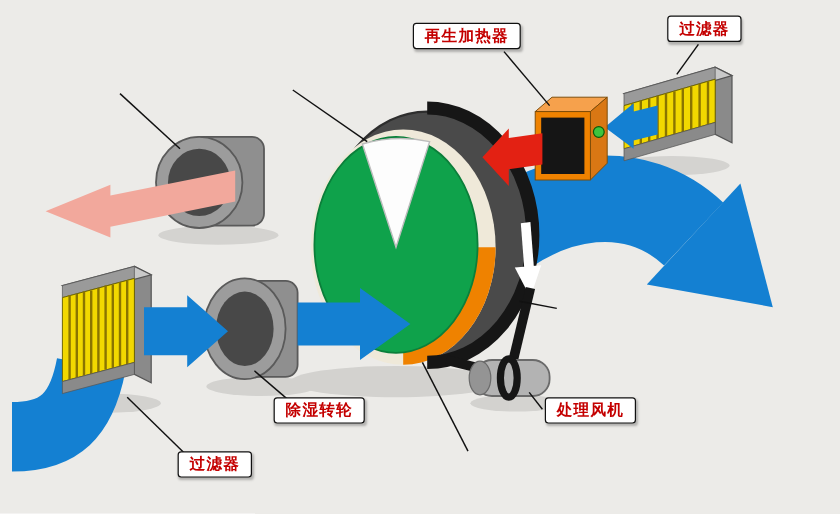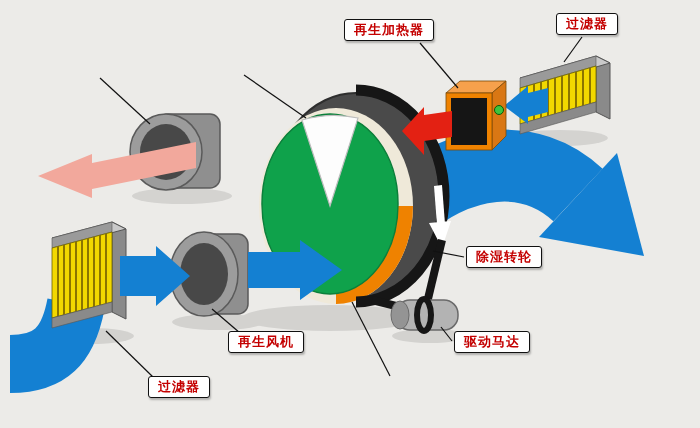--- a/index.html
+++ b/index.html
@@ -129,18 +129,17 @@
       <line x1="464" y1="257" x2="433" y2="251"></line>
       <line x1="452" y1="341" x2="441" y2="327"></line>
       <line x1="390" y1="376" x2="352" y2="302"></line>
       <line x1="240" y1="333" x2="212" y2="309"></line>
       <line x1="154" y1="378" x2="106" y2="331"></line>
     </g>
   </svg>
 
   <div class="label" style="left:344px;top:19px">再生加热器</div>
   <div class="label" style="left:556px;top:13px">过滤器</div>
-  <div class="label" style="left:466px;top:246px">除湿转轮</div>
-  <div class="label" style="left:454px;top:331px">驱动马达</div>
-  <div class="label" style="left:228px;top:331px">再生风机</div>
+  <div class="label" style="left:454px;top:331px">处理风机</div>
+  <div class="label" style="left:228px;top:331px">除湿转轮</div>
   <div class="label" style="left:148px;top:376px">过滤器</div>
 
 </div>
 
 </body></html>

